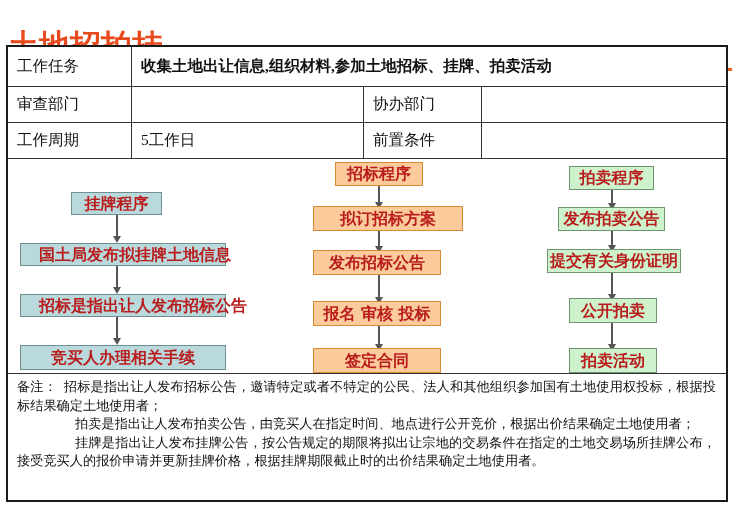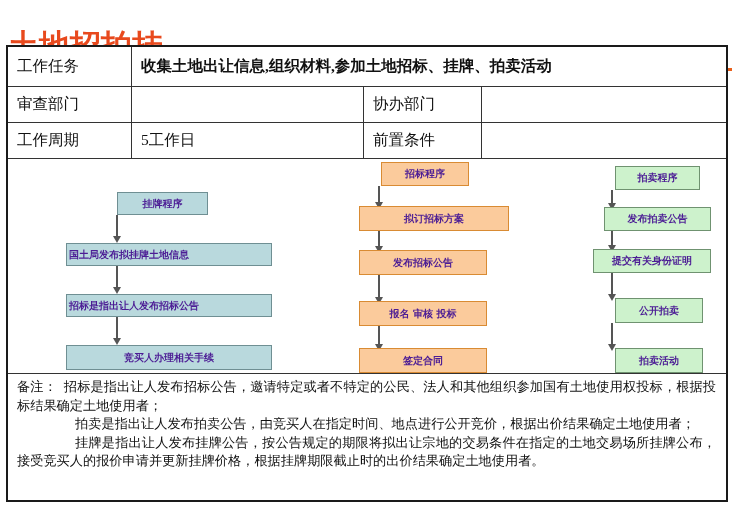--- a/index.html
+++ b/index.html
@@ -112,31 +112,30 @@
   .col-right { left: 515px; width: 205px; }
 
   .node {
     position: absolute;
     box-sizing: border-box;
     display: flex;
     align-items: center;
     justify-content: center;
     font-family: "DejaVu Sans", "Liberation Sans", sans-serif;
     font-weight: bold;
-    font-size: 10px;
-    color: #4c1d95;
+    font-size: 16px;
+    color: #b91c1c;
     white-space: nowrap;
     line-height: 1;
-    margin-left: 46px;
   }
   .node.blue  { background: #b9d9dd; border: 1px solid #6f8f93; }
   .node.peach { background: #fbcb9c; border: 1px solid #d98b33; }
   .node.green { background: #cdf2cc; border: 1px solid #6f9270; }
 
-  .node.overflow { justify-content: flex-start; padding-left: 2px; overflow: visible; }
+  .node.overflow { justify-content: flex-start; padding-left: 18px; overflow: visible; }
 
   .arrow {
     position: absolute;
     width: 2px;
     background: #555;
   }
   .arrow::after {
     content: "";
     position: absolute;
     left: -3px;
@@ -224,21 +223,21 @@
       <div class="node peach" style="left:15px; top:189px; width:128px; height:25px;">签定合同</div>
     </div>
 
     <div class="col col-right">
       <div class="node green" style="left:46px; top:7px; width:85px; height:24px;">拍卖程序</div>
       <div class="arrow" style="left:88px; top:31px; height:14px;"></div>
 
       <div class="node green" style="left:35px; top:48px; width:107px; height:24px;">发布拍卖公告</div>
       <div class="arrow" style="left:88px; top:72px; height:15px;"></div>
 
-      <div class="node green" style="left:24px; top:90px; width:118px; height:24px;">提交有关身份证明</div>
+      <div class="node green" style="left:24px; top:90px; width:134px; height:24px;">提交有关身份证明</div>
       <div class="arrow" style="left:88px; top:114px; height:22px;"></div>
 
       <div class="node green" style="left:46px; top:139px; width:88px; height:25px;">公开拍卖</div>
       <div class="arrow" style="left:88px; top:164px; height:22px;"></div>
 
       <div class="node green" style="left:46px; top:189px; width:88px; height:25px;">拍卖活动</div>
     </div>
   </div>
 
   <div class="notes">

